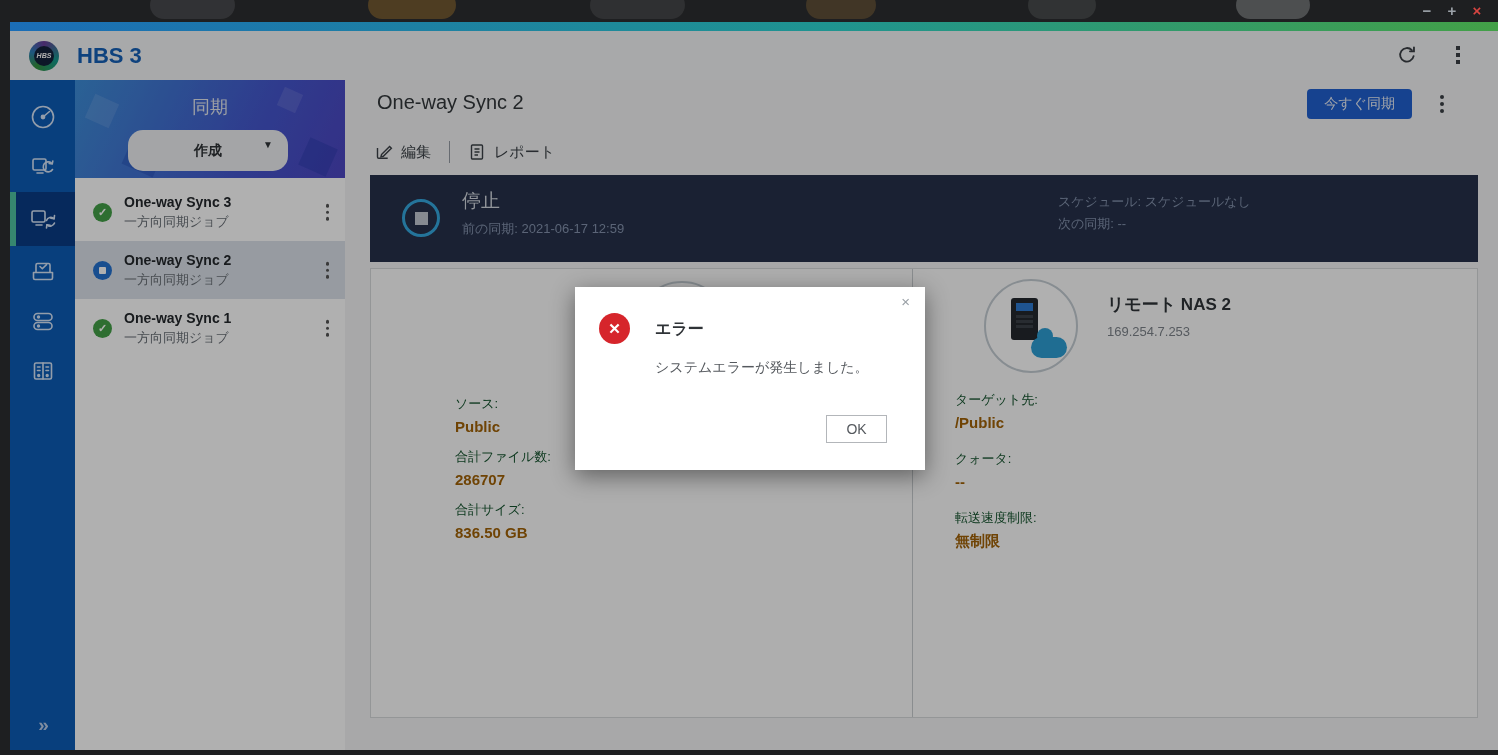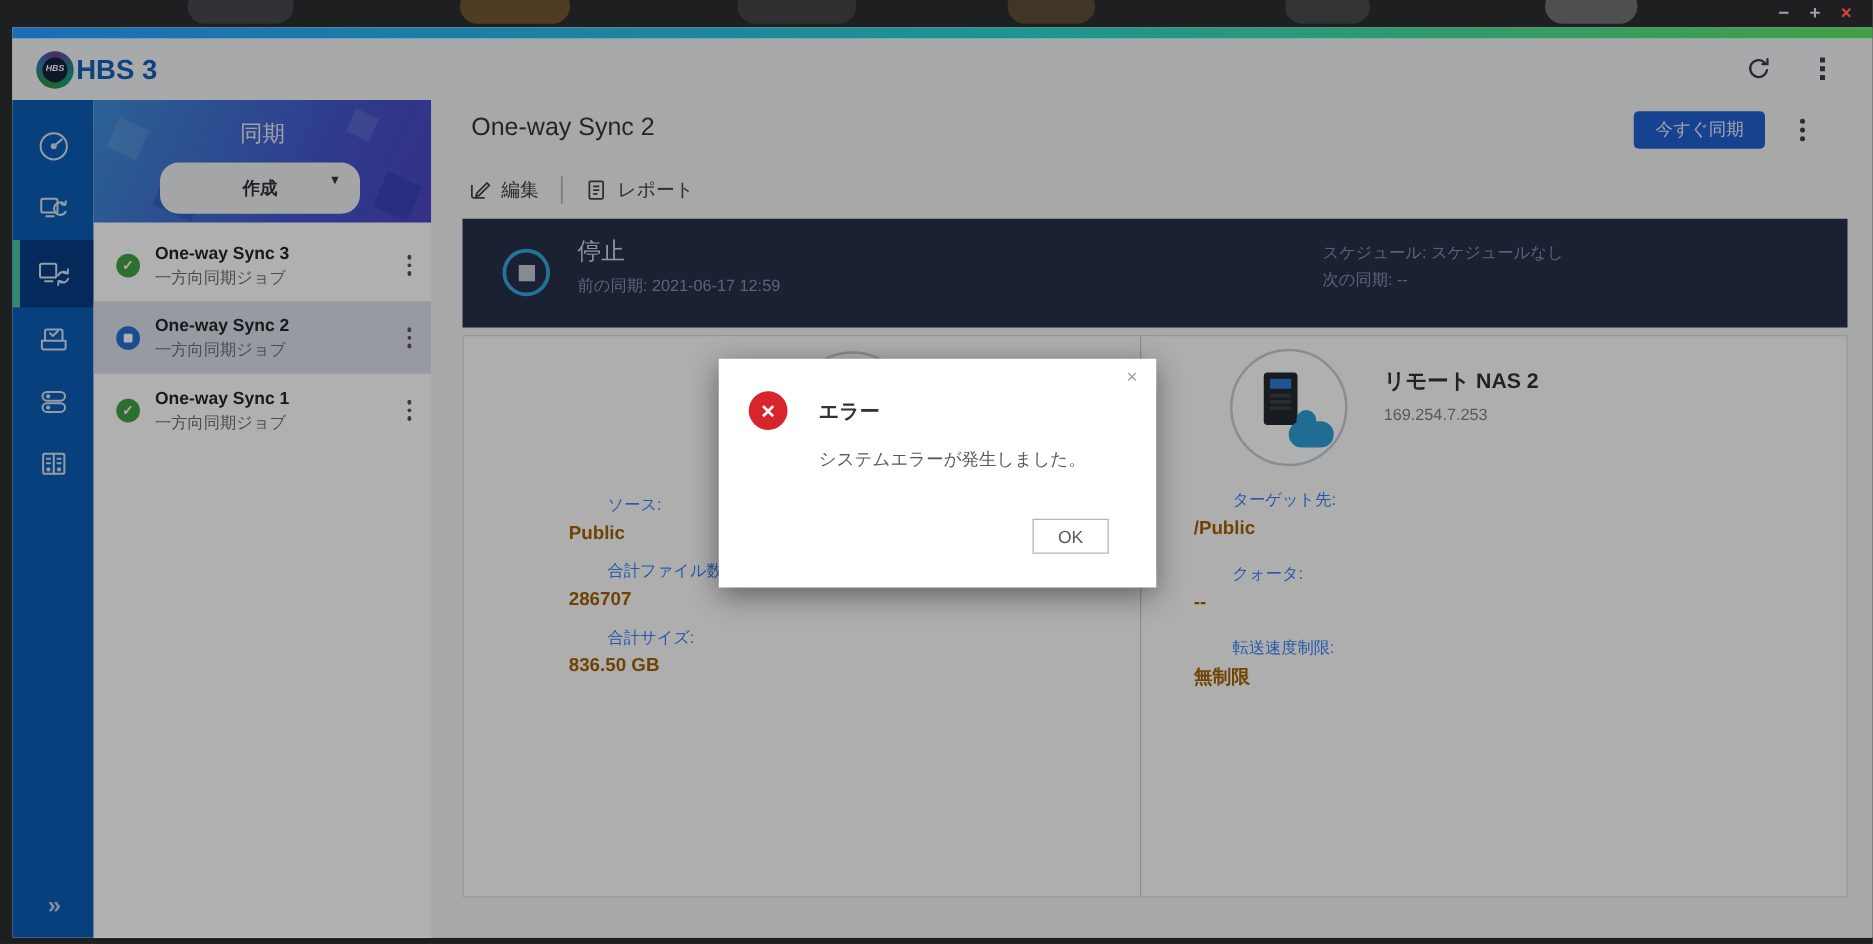--- a/index.html
+++ b/index.html
@@ -16,21 +16,21 @@
   
   .app { position:absolute; left:10px; top:22px; width:1488px; height:728px; background:#f2f3f4; }
   .accent { position:absolute; top:0; left:0; right:0; height:9px;
             background:linear-gradient(to right,#1b6db6,#1f9490 55%,#43a047); }
   .app-header { position:absolute; top:9px; left:0; right:0; height:49px; background:#f4f5f6;
                 display:flex; align-items:center; }
   .logo { position:relative; width:30px; height:30px; margin-left:19px; border-radius:50%;
           background:conic-gradient(#6a3d9a,#159a8e 30%,#35903c 60%,#2c7fb8 80%,#6a3d9a); }
   .logo-core { position:absolute; inset:5px; background:#14223a; border-radius:50%; color:#fff;
                font-size:7px; font-weight:bold; font-style:italic; display:flex; align-items:center; justify-content:center; }
-  .app-title { margin-left:2px; font-size:22px; font-weight:bold; color:#1560b7; }
+  .app-title { margin-left:18px; font-size:22px; font-weight:bold; color:#1560b7; }
   .hdr-refresh { position:absolute; right:80px; top:13px; width:22px; height:22px; }
   .kebab { display:flex; flex-direction:column; gap:3px; }
   .kebab i { width:4px; height:4px; background:#3a3f45; display:block; }
   .hdr-kebab { position:absolute; right:38px; top:15px; }
 
   .app-body { position:absolute; top:58px; left:0; right:0; bottom:0; display:flex; }
 
   
   .sidebar { width:65px; background:#0d5cb5; position:relative; flex:none; }
   .side-item { height:50px; display:flex; align-items:center; justify-content:center; }
@@ -102,21 +102,21 @@
   .nas-cloud:before { content:""; position:absolute; left:6px; top:-9px; width:16px; height:16px;
                       background:#2e9fd4; border-radius:50%; }
   .target-head { position:absolute; left:194px; top:24px; }
   .target-name { font-size:17px; font-weight:bold; color:#2f3438; }
   .target-ip { font-size:13px; color:#7d838a; margin-top:8px; }
   .info-list { position:absolute; }
   .src-list { left:84px; top:126px; }
   .tgt-list { left:42px; top:122px; }
   .info-row { margin-bottom:13px; }
   .tgt-list .info-row { margin-bottom:19px; }
-  .info-label { font-size:13px; color:#3b82f6; display:block;margin-left:31px; }
+  .info-label { font-size:13px; color:#14532d; display:block; }
   .info-value { font-size:15px; font-weight:bold; color:#a16207; display:block; margin-top:5px; }
 
   
   .dim-overlay { position:absolute; left:0; top:9px; right:0; bottom:0; background:rgba(0,0,0,0.31); z-index:40; }
   .dialog { position:absolute; left:575px; top:287px; width:350px; height:183px; background:#fff; z-index:60;
             box-shadow:0 6px 22px rgba(0,0,0,0.45); }
   .dlg-close { position:absolute; right:15px; top:6px; font-size:15px; color:#9aa0a6; }
   .dlg-icon { position:absolute; left:24px; top:26px; width:31px; height:31px; border-radius:50%;
               background:#d6252b; color:#fff; display:flex; align-items:center; justify-content:center;
               font-size:15px; font-weight:bold; }

